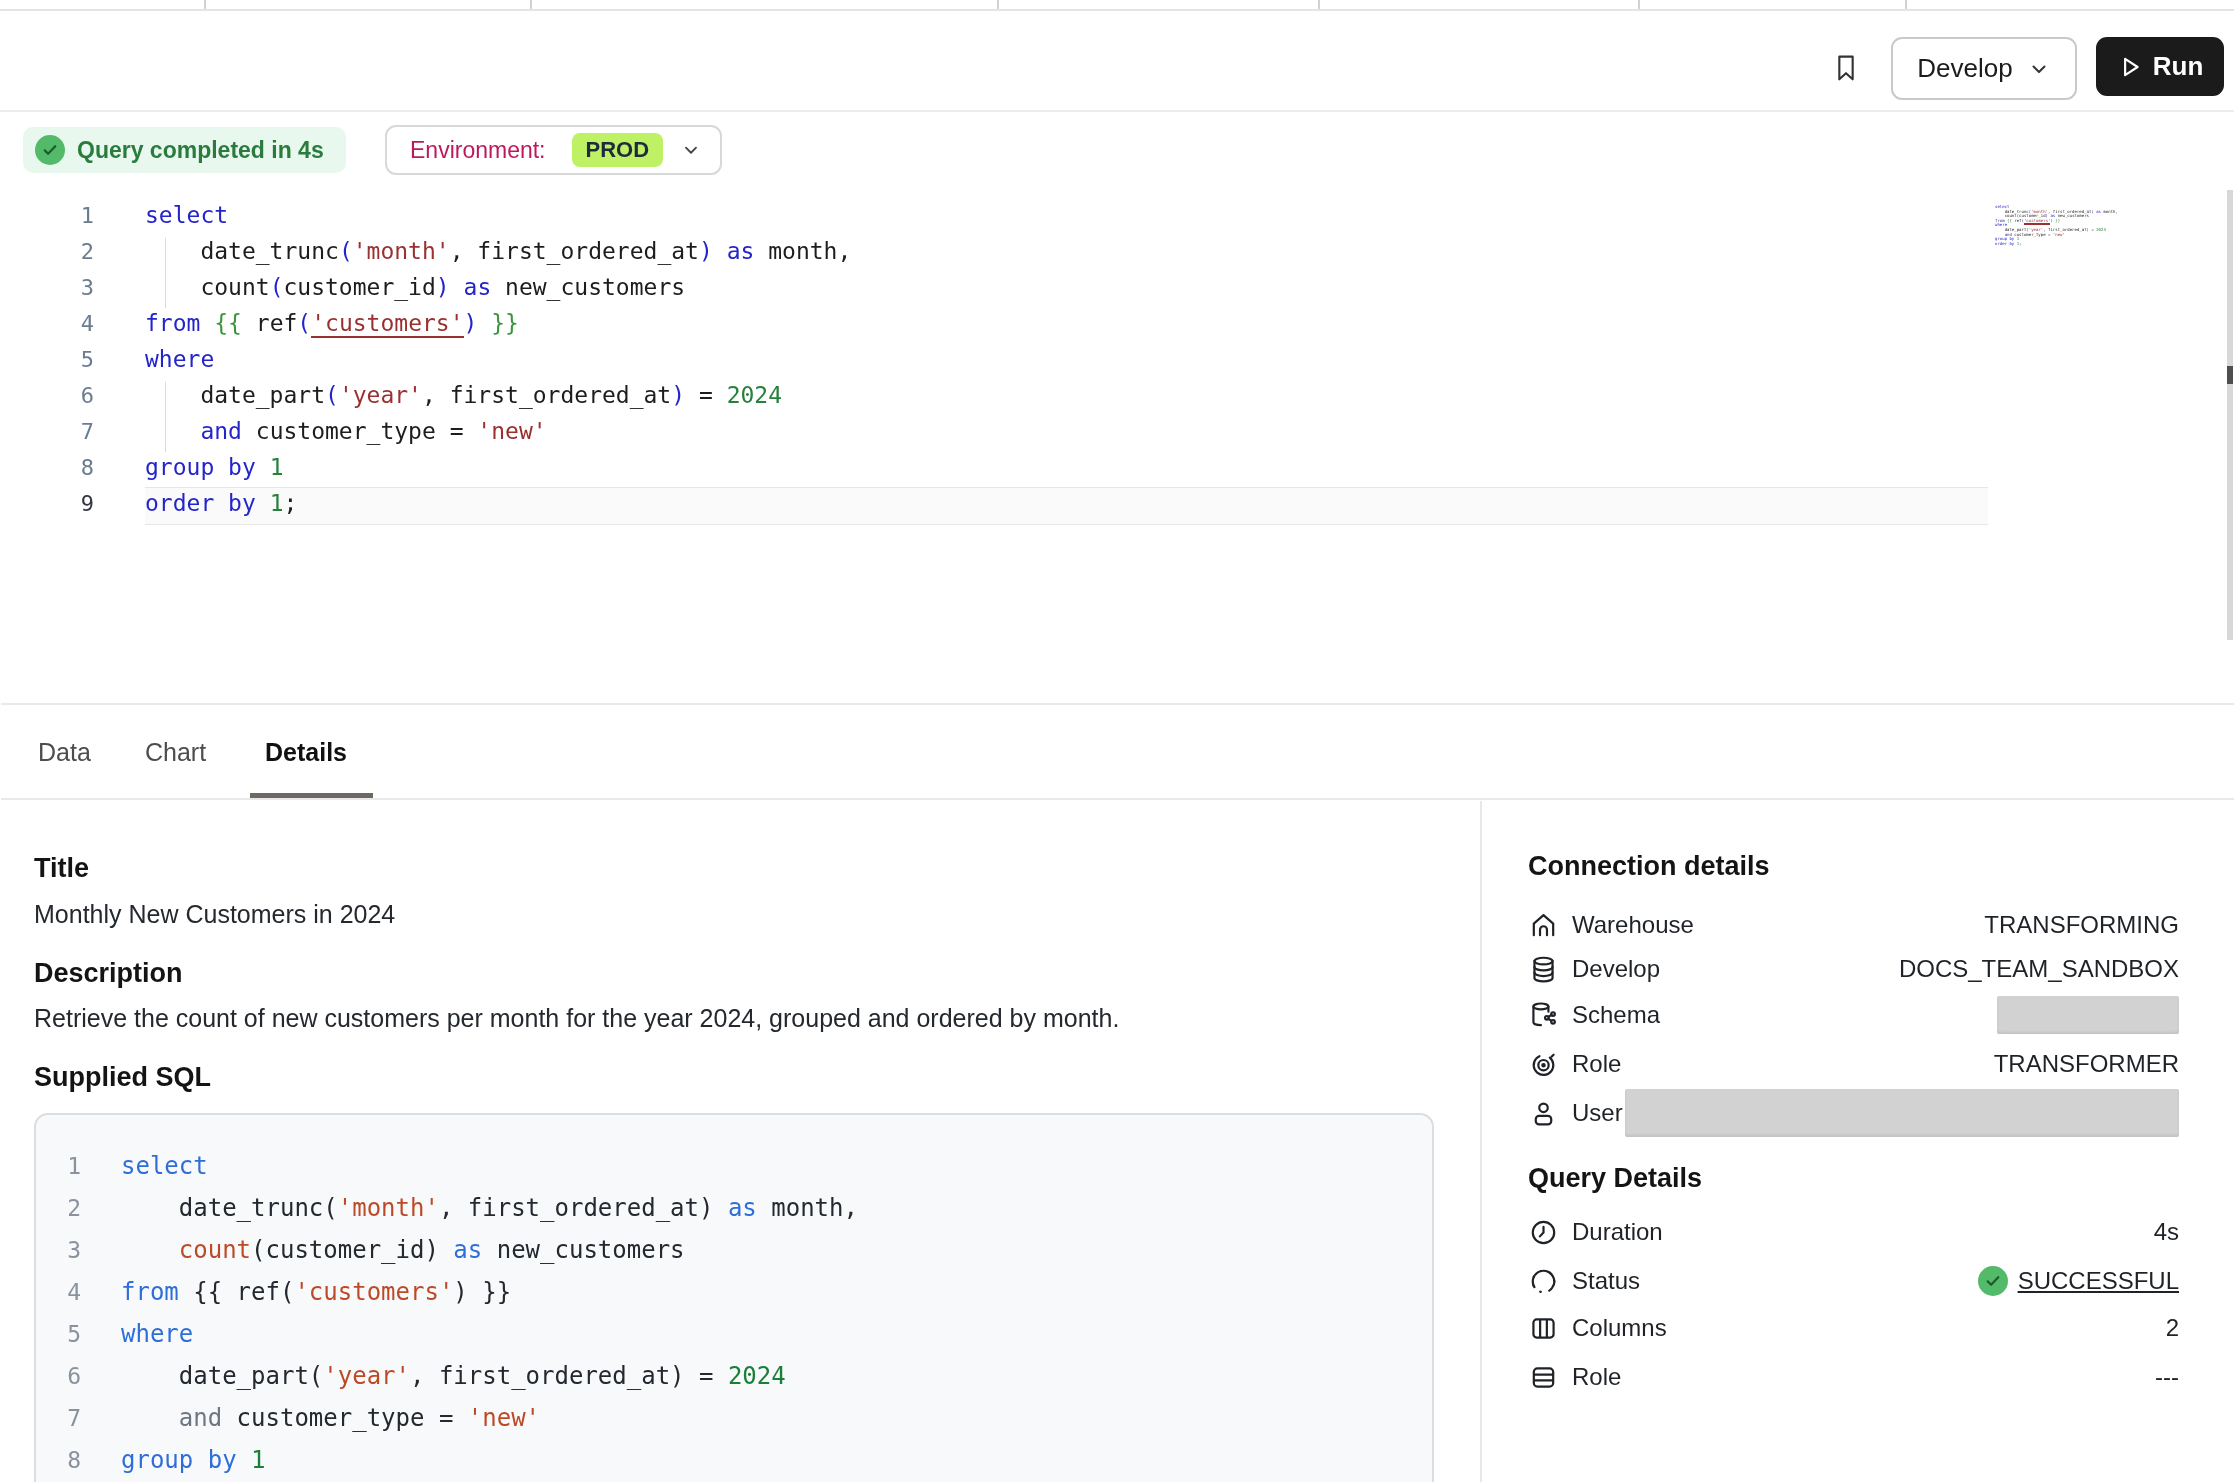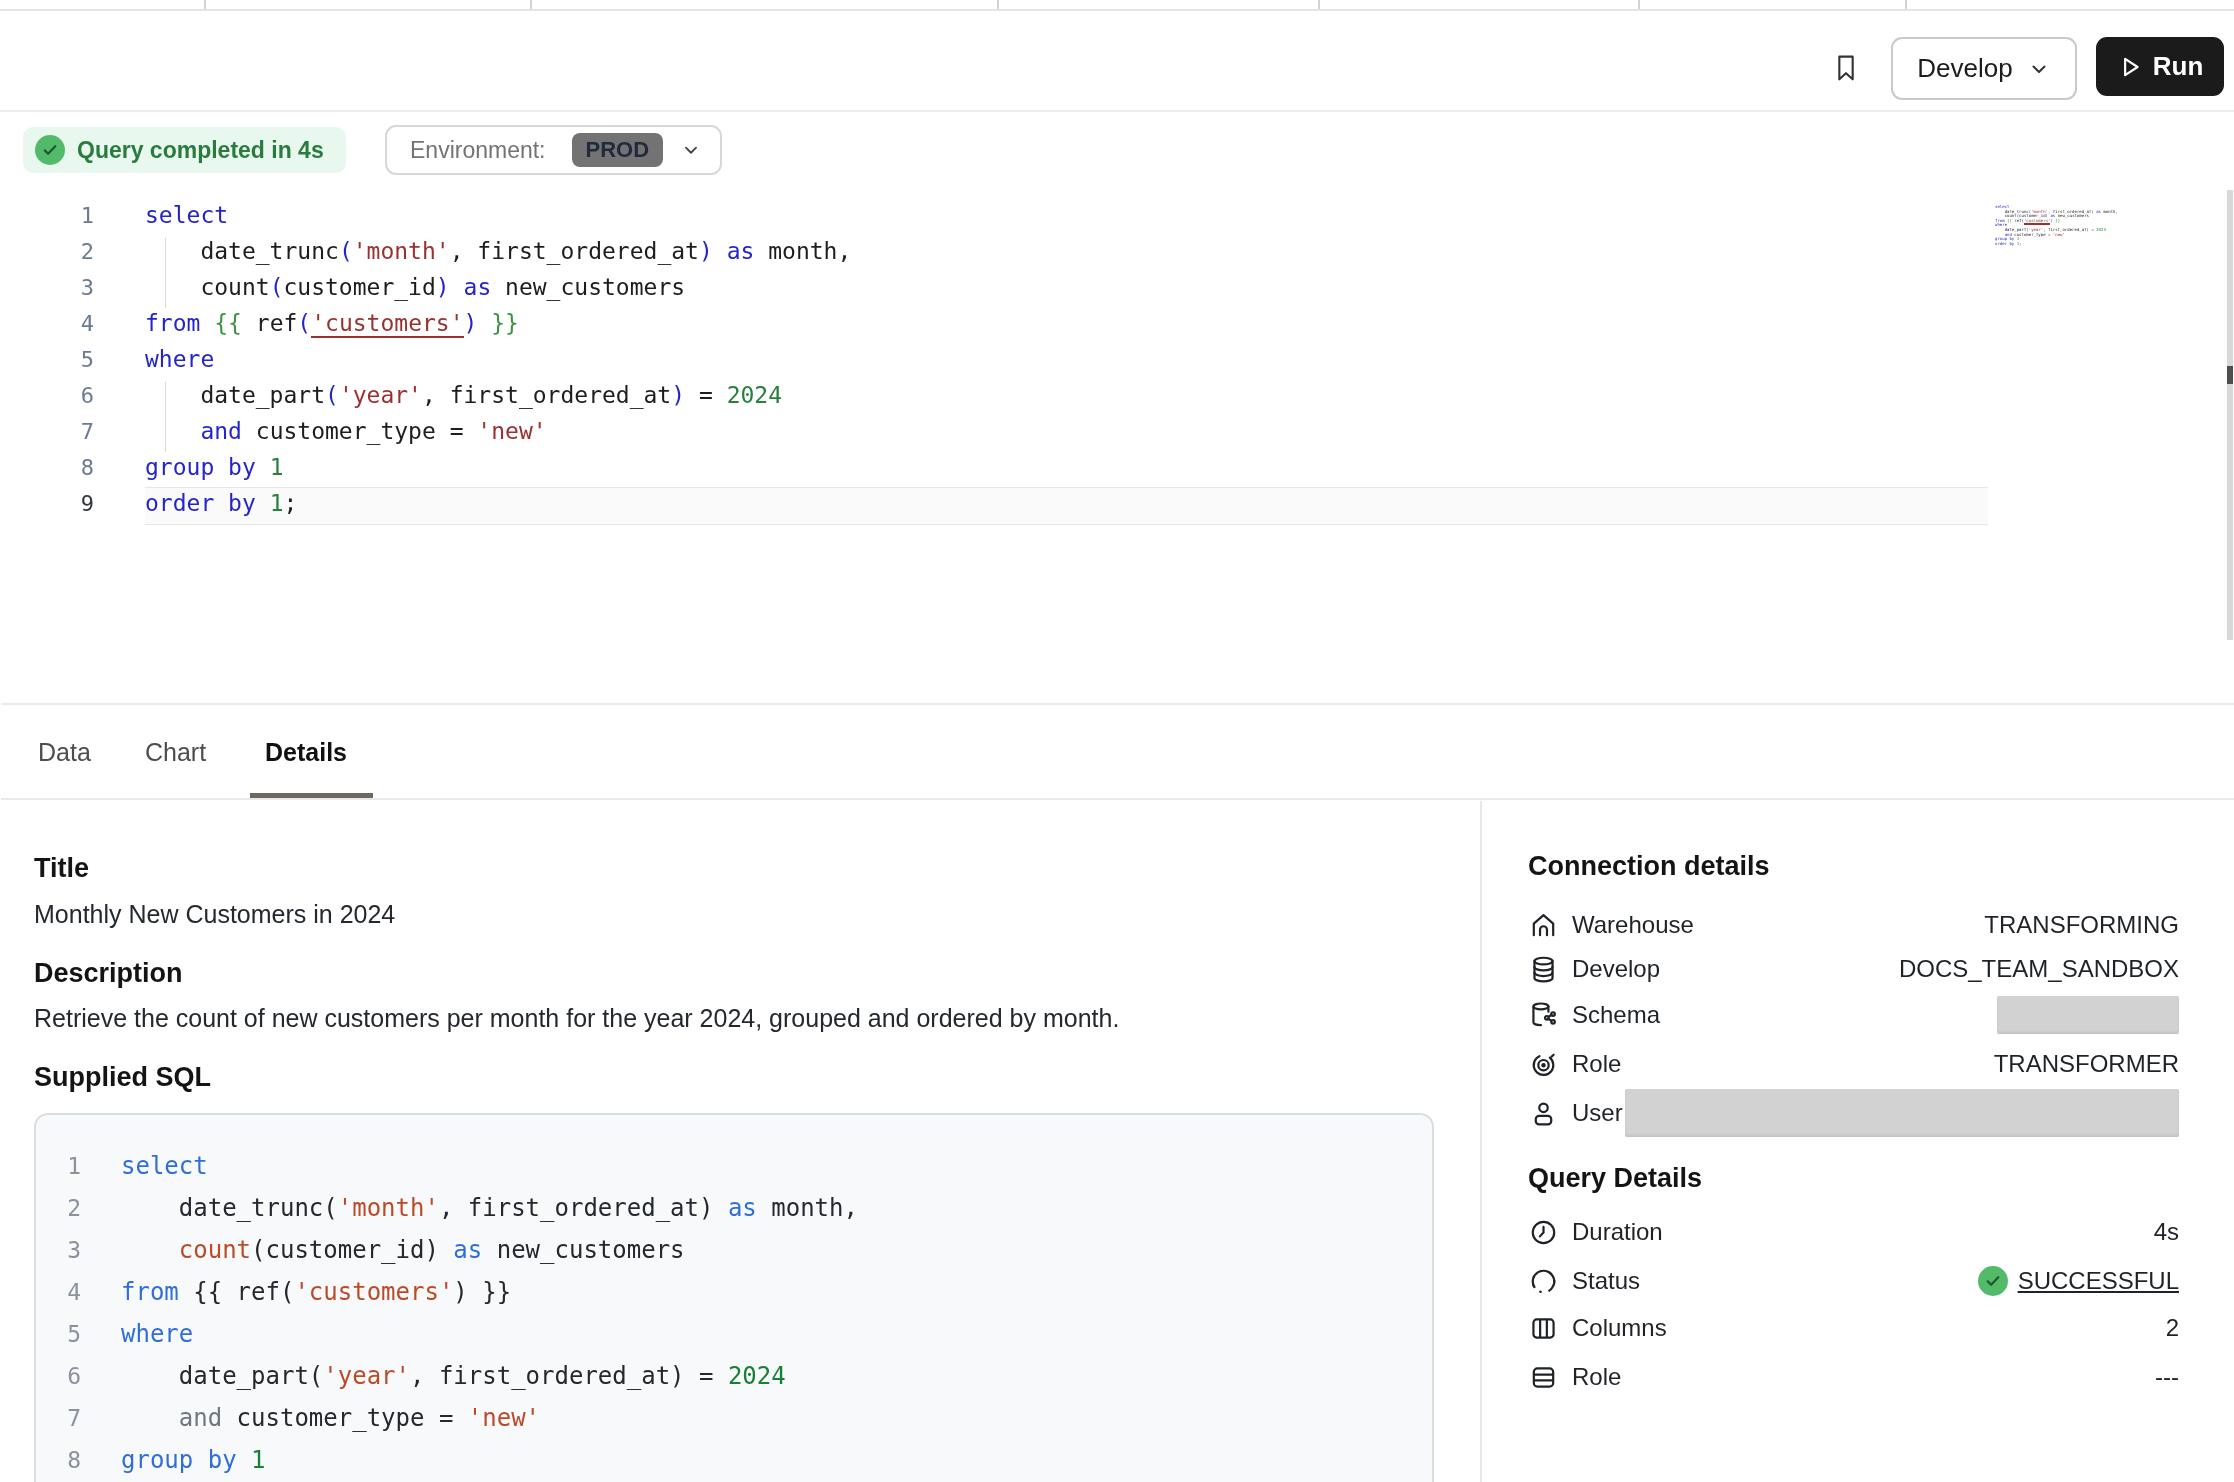--- a/index.html
+++ b/index.html
@@ -19,22 +19,22 @@
   #run-btn{position:absolute;left:2096px;top:26px;width:128px;height:59px;border-radius:11px;background:#1b1b1b;color:#fff;
            display:flex;align-items:center;justify-content:center;gap:10px;font-size:26px;font-weight:600;cursor:pointer;}
 
   
   #status-pill{left:23px;top:127px;height:46px;padding:0 22px 0 12px;border-radius:10px;background:#e9f8ee;
                display:inline-flex;align-items:center;gap:12px;}
   #status-pill .txt{font-size:23px;font-weight:600;color:#2a7c3e;}
   .check-circle{width:30px;height:30px;border-radius:50%;background:#53ba69;display:flex;align-items:center;justify-content:center;flex:none;}
   #env-select{left:385px;top:125px;width:337px;height:50px;border:2px solid #d8d8d8;border-radius:11px;background:#fff;
               display:flex;align-items:center;padding:0 18px 0 23px;box-sizing:border-box;cursor:pointer;}
-  #env-select .lbl{font-size:23px;color:#737373;font-weight:500;}
-  #env-pill{margin-left:26px;background:#737373;border-radius:8px;padding:4px 14px;font-size:22px;font-weight:600;color:#1f2a3d;}
+  #env-select .lbl{font-size:23px;color:#be185d;font-weight:500;}
+  #env-pill{margin-left:26px;background:#bef264;border-radius:8px;padding:4px 14px;font-size:22px;font-weight:600;color:#1f2a3d;}
   #env-select svg{margin-left:auto;}
 
   
   #editor{left:0;top:200px;width:2227px;height:503px;background:#fff;cursor:text;}
   .code-line{height:36px;line-height:36px;white-space:pre;position:relative;z-index:2;}
   .code-line .ln{display:inline-block;width:94px;text-align:right;color:#6a7c90;}
   #editor .code-line .ln{font:22px "DejaVu Sans Mono", monospace;}
   #editor .code-line .toks{font:23px "DejaVu Sans Mono", monospace;padding-left:51px;}
   #editor .code-line:last-child .ln{color:#30363d;}
   .editor-theme .tk-kw{color:#2424cc;}

